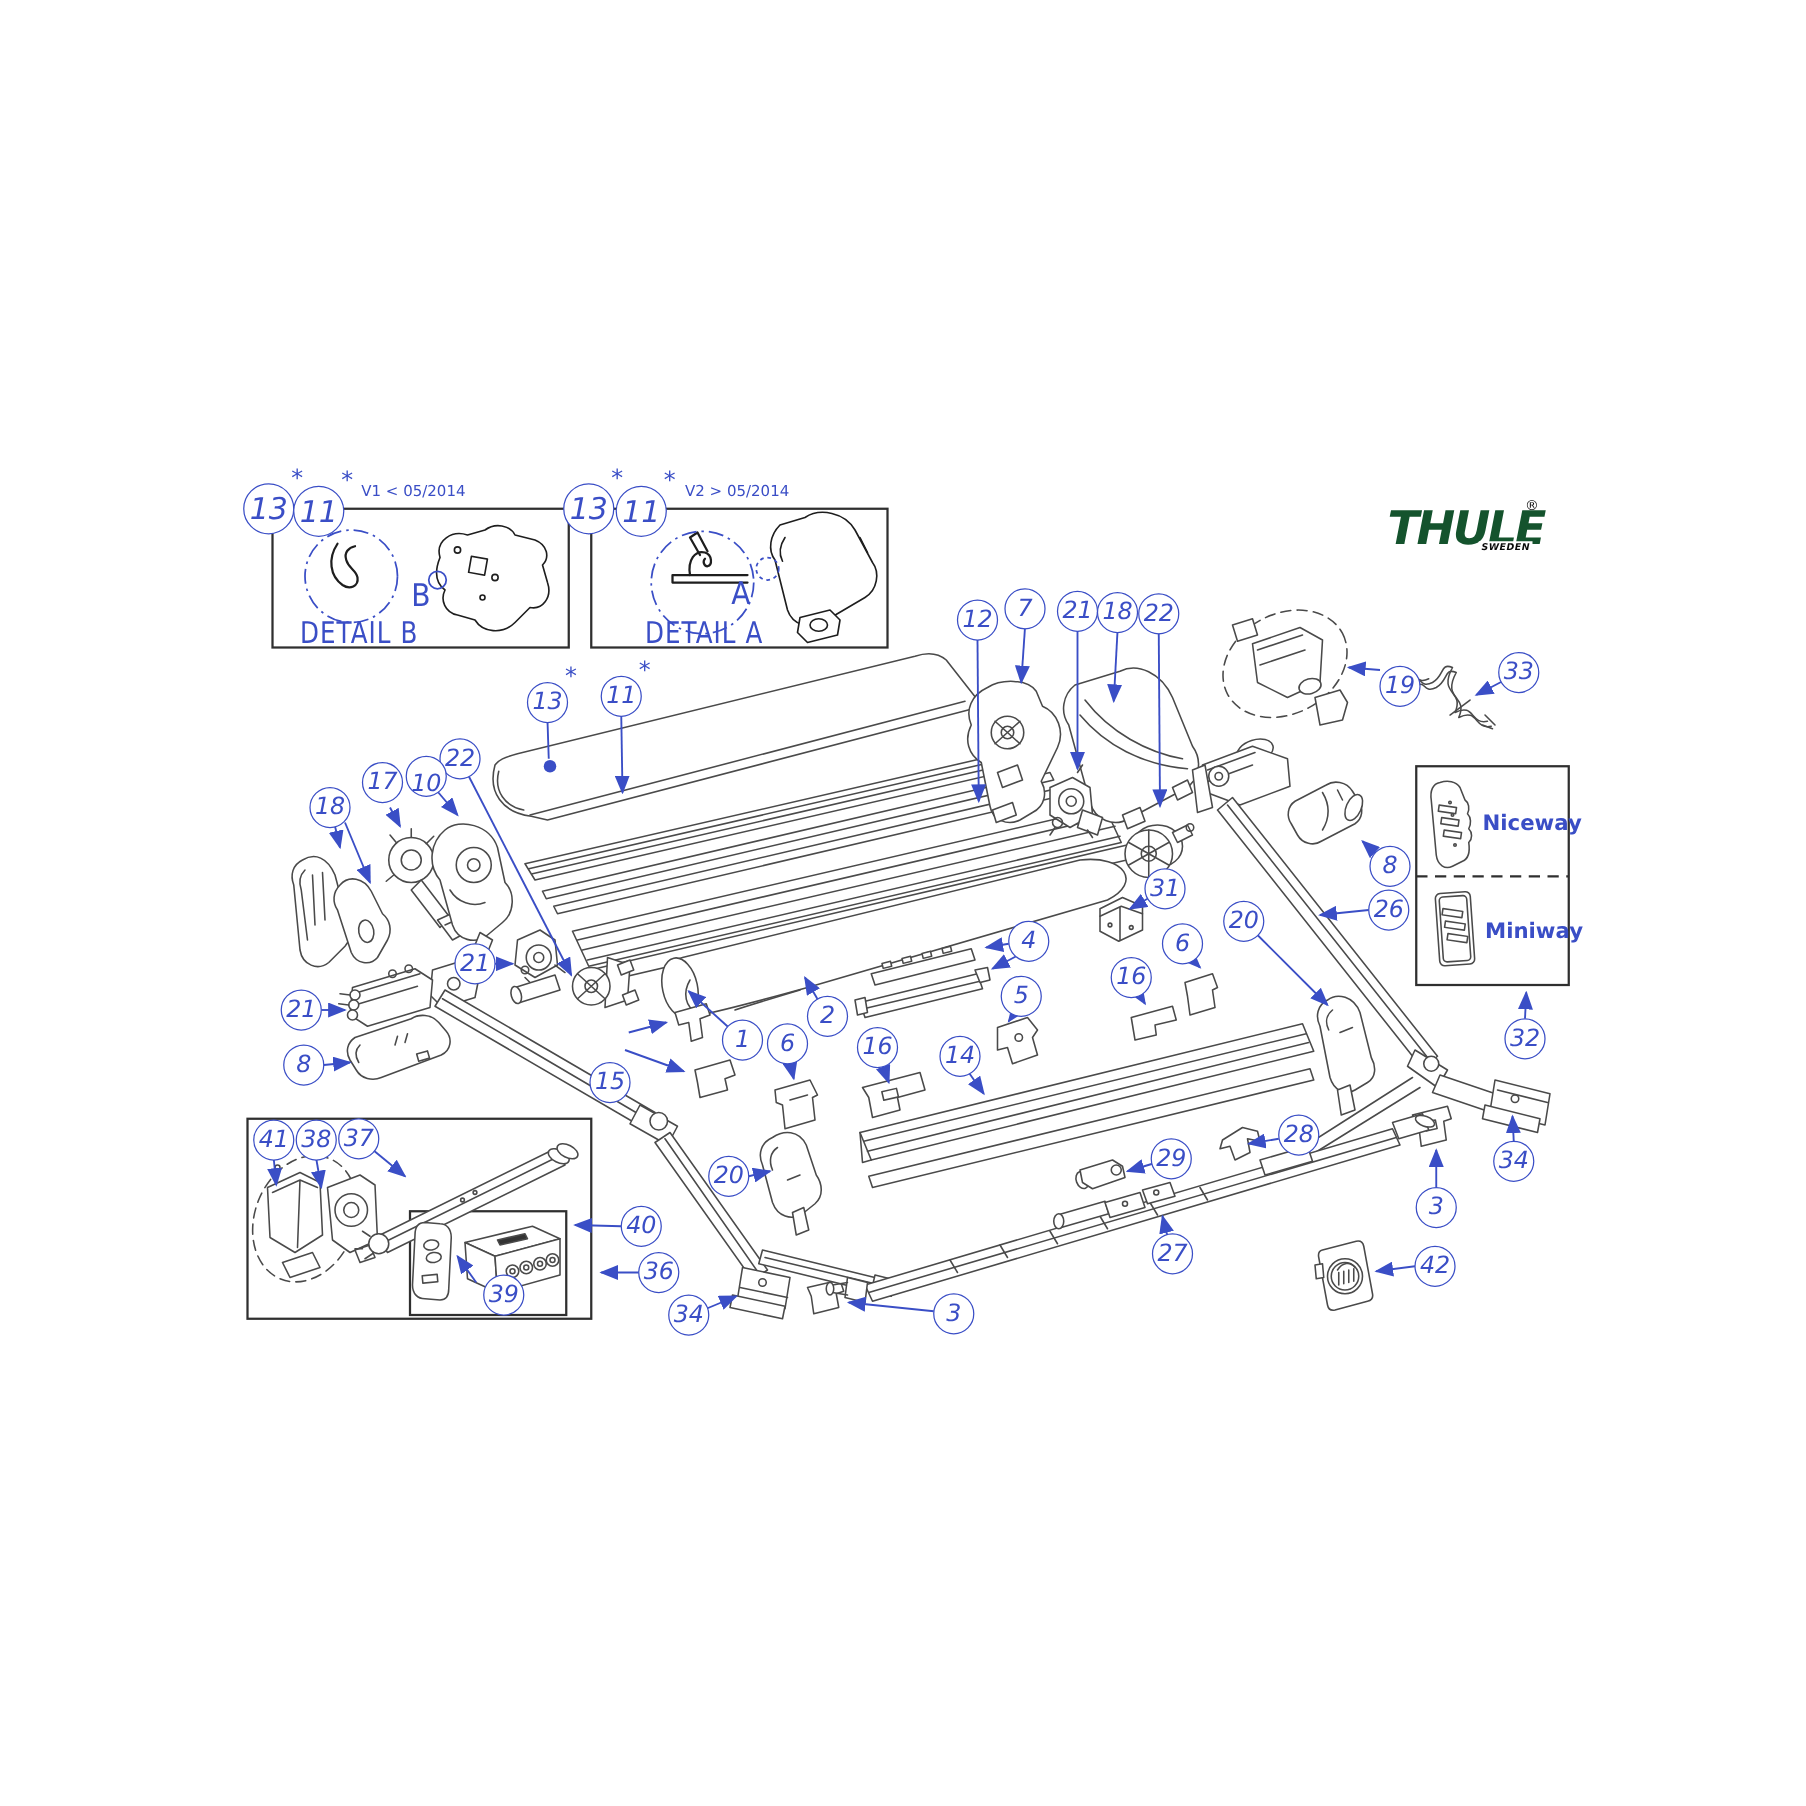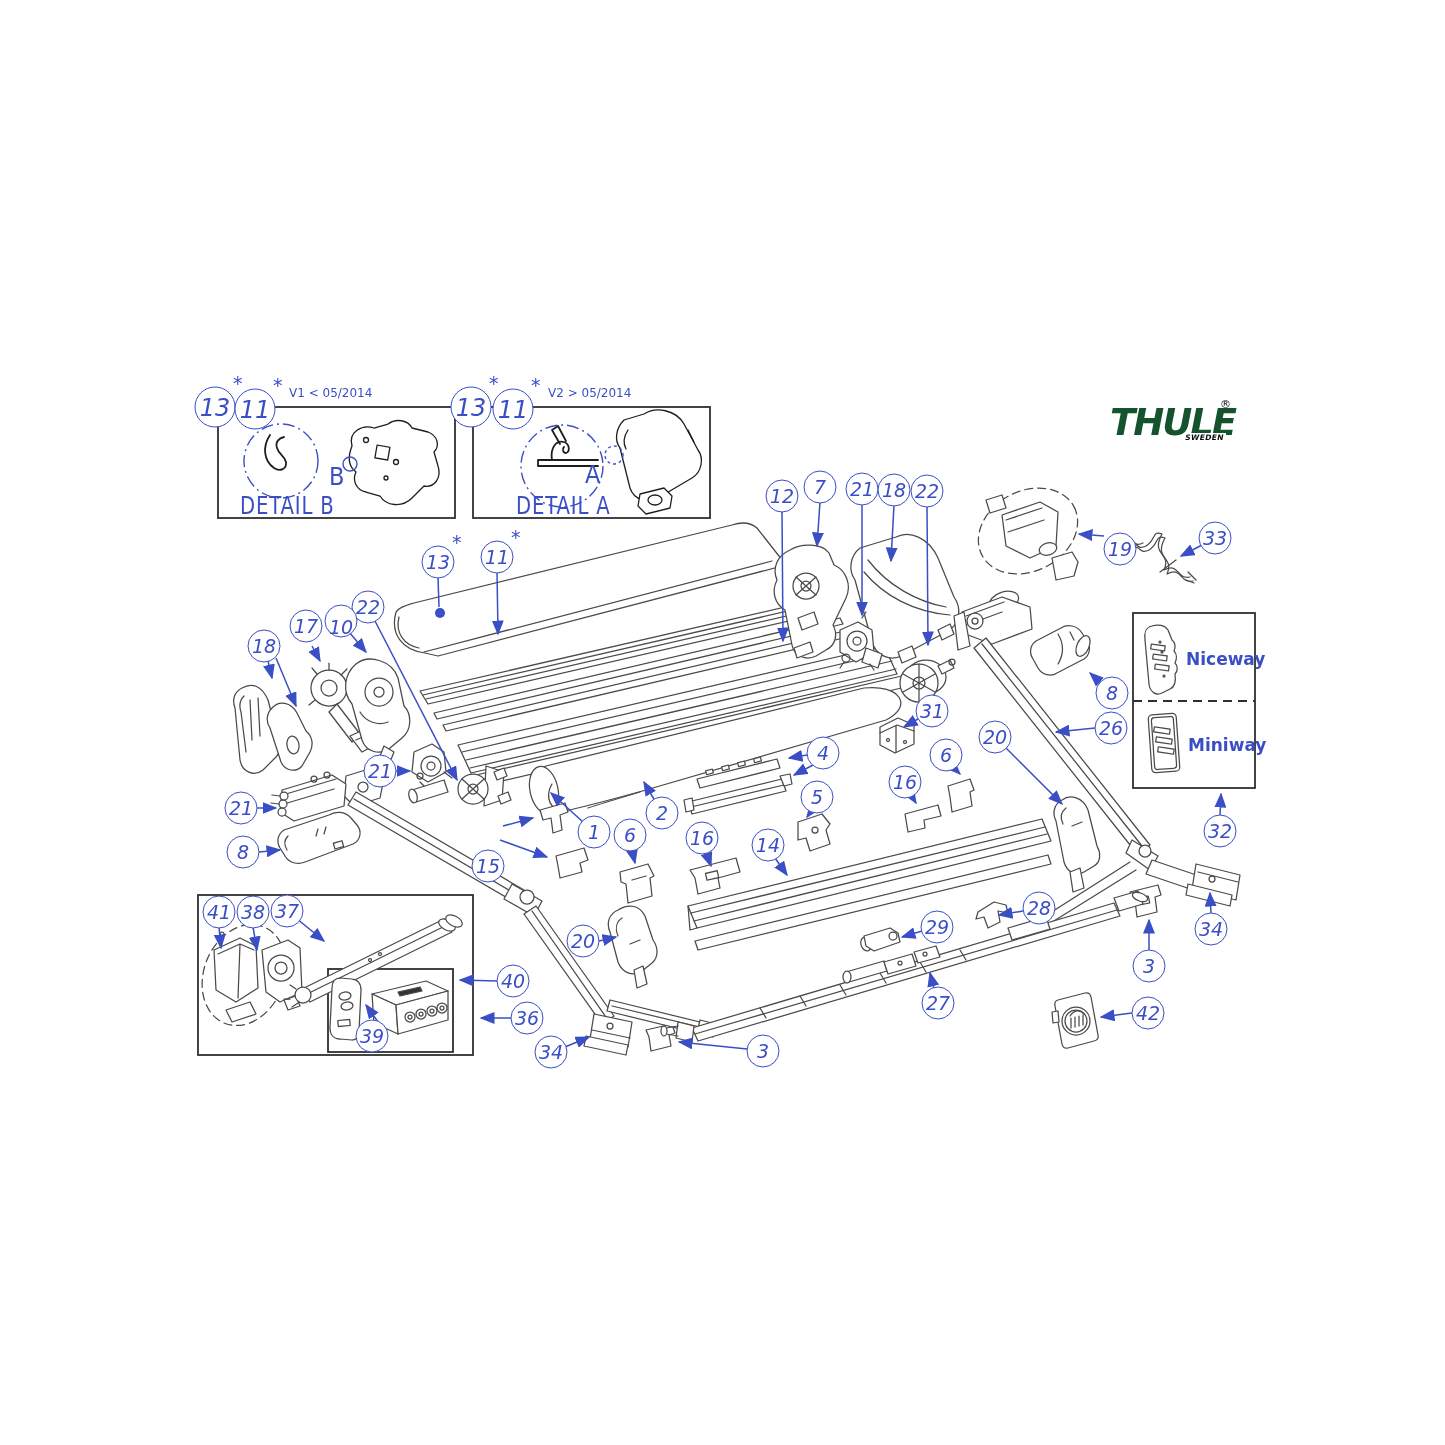--- a/index.html
+++ b/index.html
@@ -612,21 +612,21 @@
       </div>
       <div class="callout" style="left: 287px; top: 911px;">
         <span>37</span>
       </div>
       <div class="callout" style="left: 513px; top: 981px;">
         <span>40</span>
       </div>
       <div class="callout" style="left: 527px; top: 1018px;">
         <span>36</span>
       </div>
-      <div class="callout" style="left: 372px; top: 1036px; text-align: center;">
+      <div class="callout" style="left: 403px; top: 1036px; text-align: center;">
         <span>39</span>
       </div>
       <div class="callout" style="left: 551px; top: 1052px;">
         <span>34</span>
       </div>
       <div class="callout" style="left: 763px; top: 1051px;">
         <span>3</span>
       </div>
     </div>
 

